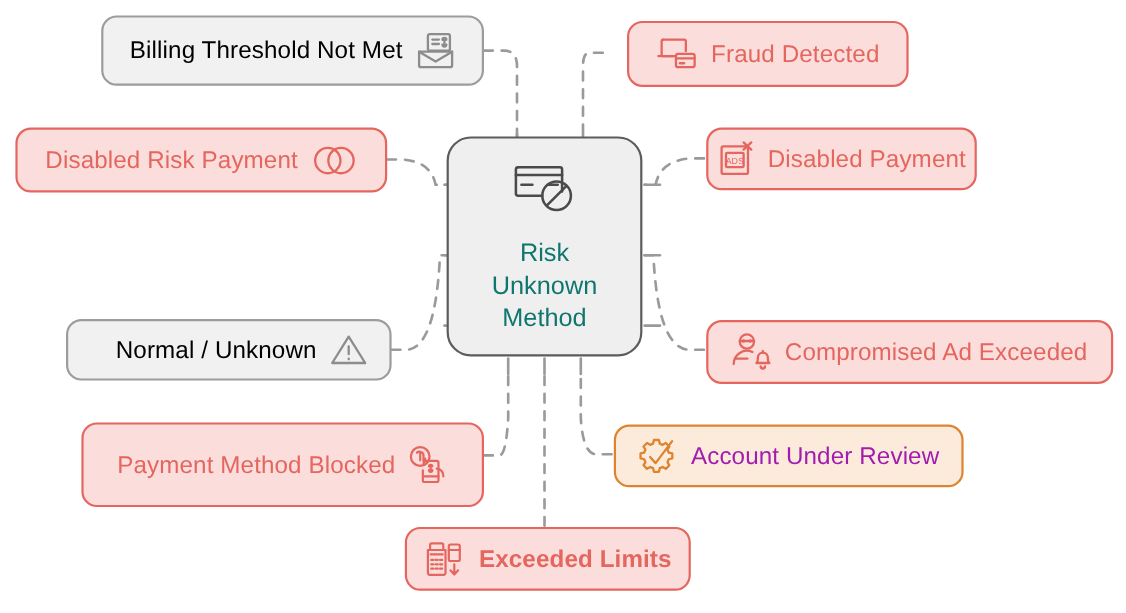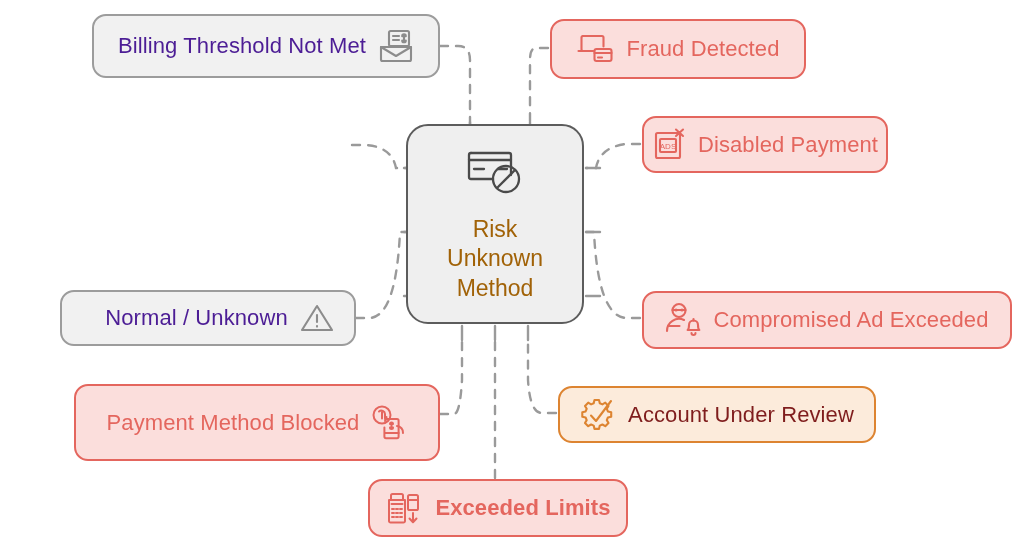--- a/index.html
+++ b/index.html
@@ -49,42 +49,42 @@
   .v-danger {
     background: #FBDEDC;
     border-color: #E4665E;
   }
   .v-danger .label { color: #E4665E; }
   
   .v-neutral {
     background: #F1F1F1;
     border-color: #9C9C9C;
   }
-  .v-neutral .label { color: #4c1d95; }
+  .v-neutral .label { color: #000000; }
   
   .v-warn {
     background: #FCEBDB;
     border-color: #DD8431;
   }
-  .v-warn .label { color: #7f1d1d; }
+  .v-warn .label { color: #a21caf; }
   
   #hub {
     position: absolute;
     box-sizing: border-box;
     background: #EFEFEF;
     border: 2.5px solid #5C5C5C;
     border-radius: 22px;
     display: flex;
     flex-direction: column;
     align-items: center;
     justify-content: center;
     gap: 14px;
   }
   #hub .hub-title {
-    color: #a16207;
+    color: #0f766e;
     font-size: 23px;
     line-height: 1.28;
     text-align: center;
   }
 </style>
 </head>
 <body>
 
 <div id="canvas">
 
@@ -151,34 +151,43 @@
       <svg width="36" height="34" viewBox="0 0 36 34" fill="none" stroke="#8C8C8C" stroke-width="2.1" stroke-linecap="round" stroke-linejoin="round">
         <rect x="11" y="2" width="20" height="15" rx="1.5"></rect>
         <path d="M15 7 h6 M15 11 h6"></path>
         <path d="M26 6 v7 M24.2 7.2 a1.8 1.8 0 0 1 3.6 0 M24.2 11.5 a1.8 1.8 0 0 0 3.6 0"></path>
         <path d="M3 18 h30 v12.5 a1.5 1.5 0 0 1 -1.5 1.5 h-27 a1.5 1.5 0 0 1 -1.5 -1.5 z"></path>
         <path d="M3 18 L18 27 L33 18"></path>
       </svg>
     </span>
   </div>
 
-  <div class="node v-danger" style="left:550px; top:19px; width:256px; height:60px;">
+  <div class="node v-danger" style="left:570px; top:19px; width:256px; height:60px;">
     <span class="ico">
       <svg width="38" height="34" viewBox="0 0 38 34" fill="none" stroke="#E4665E" stroke-width="2.1" stroke-linecap="round" stroke-linejoin="round">
         <path d="M7 4 h19 a1.5 1.5 0 0 1 1.5 1.5 v9"></path>
         <path d="M7 4 a1.5 1.5 0 0 0 -1.5 1.5 v12 a1.5 1.5 0 0 0 1.5 1.5 h9"></path>
         <path d="M2.5 19 h15"></path>
         <rect x="18.5" y="17" width="17" height="12" rx="2"></rect>
         <path d="M18.5 21 h17"></path>
         <path d="M22 25.5 h4"></path>
       </svg>
     </span>
     <span class="label">Fraud Detected</span>
   </div>
 
+  <div class="node v-danger" style="left:14px; top:116px; width:338px; height:59px;">
+    <span class="label">Disabled Risk Payment</span>
+    <span class="ico">
+      <svg width="42" height="30" viewBox="0 0 42 30" fill="none" stroke="#E4665E" stroke-width="2.1">
+        <circle cx="15" cy="15" r="11.5"></circle>
+        <circle cx="27" cy="15" r="11.5"></circle>
+      </svg>
+    </span>
+  </div>
 
   <div class="node v-danger" style="left:642px; top:116px; width:246px; height:57px;">
     <span class="ico">
       <svg width="34" height="34" viewBox="0 0 34 34" fill="none" stroke="#E4665E" stroke-width="2.1" stroke-linecap="round" stroke-linejoin="round">
         <rect x="4" y="5" width="24" height="25" rx="1.5"></rect>
         <rect x="8" y="11" width="16" height="13" rx="1"></rect>
         <text x="16" y="21" font-size="8" font-family="'Liberation Sans', sans-serif" fill="#E4665E" stroke="none" text-anchor="middle">ADS</text>
         <path d="M24 1.5 L31 8 M31 1.5 L24 8"></path>
       </svg>
     </span>

